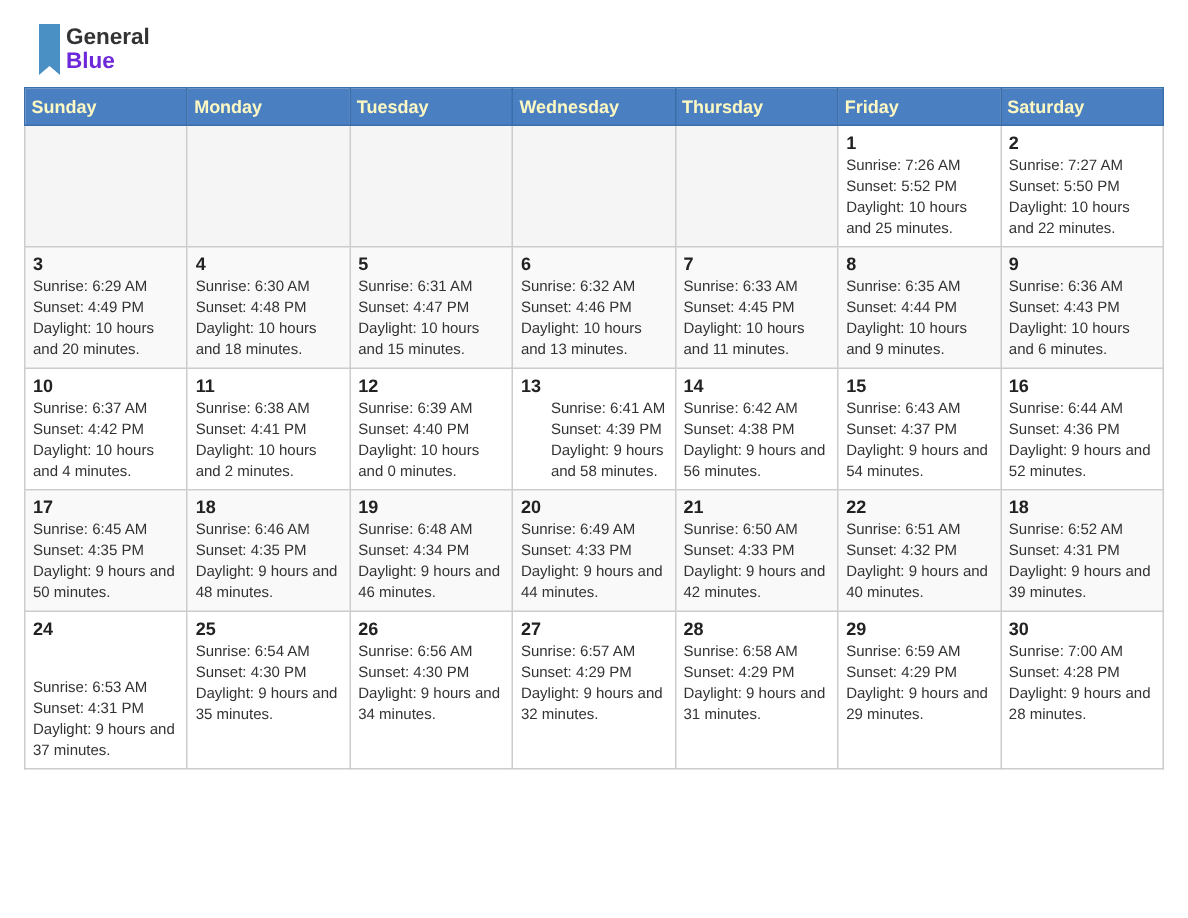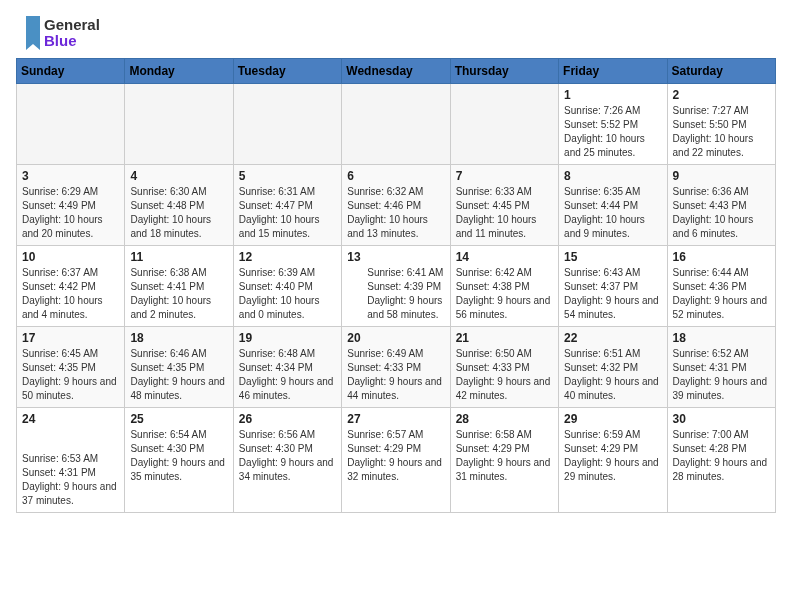--- a/index.html
+++ b/index.html
@@ -33,21 +33,21 @@
       font-size: 14px;
       color: #555;
     }
     .calendar {
       width: 100%;
       border-collapse: collapse;
       font-size: 11px;
     }
     .calendar th {
       background: #4a7fc1;
-      color: #000000;
+      color: #fef9c3;
       padding: 5px 4px;
       text-align: left;
       font-size: 12px;
       font-weight: bold;
       border: 1px solid #3a6faa;
     }
     .calendar td {
       border: 1px solid #ccc;
       vertical-align: top;
       padding: 4px 5px;

